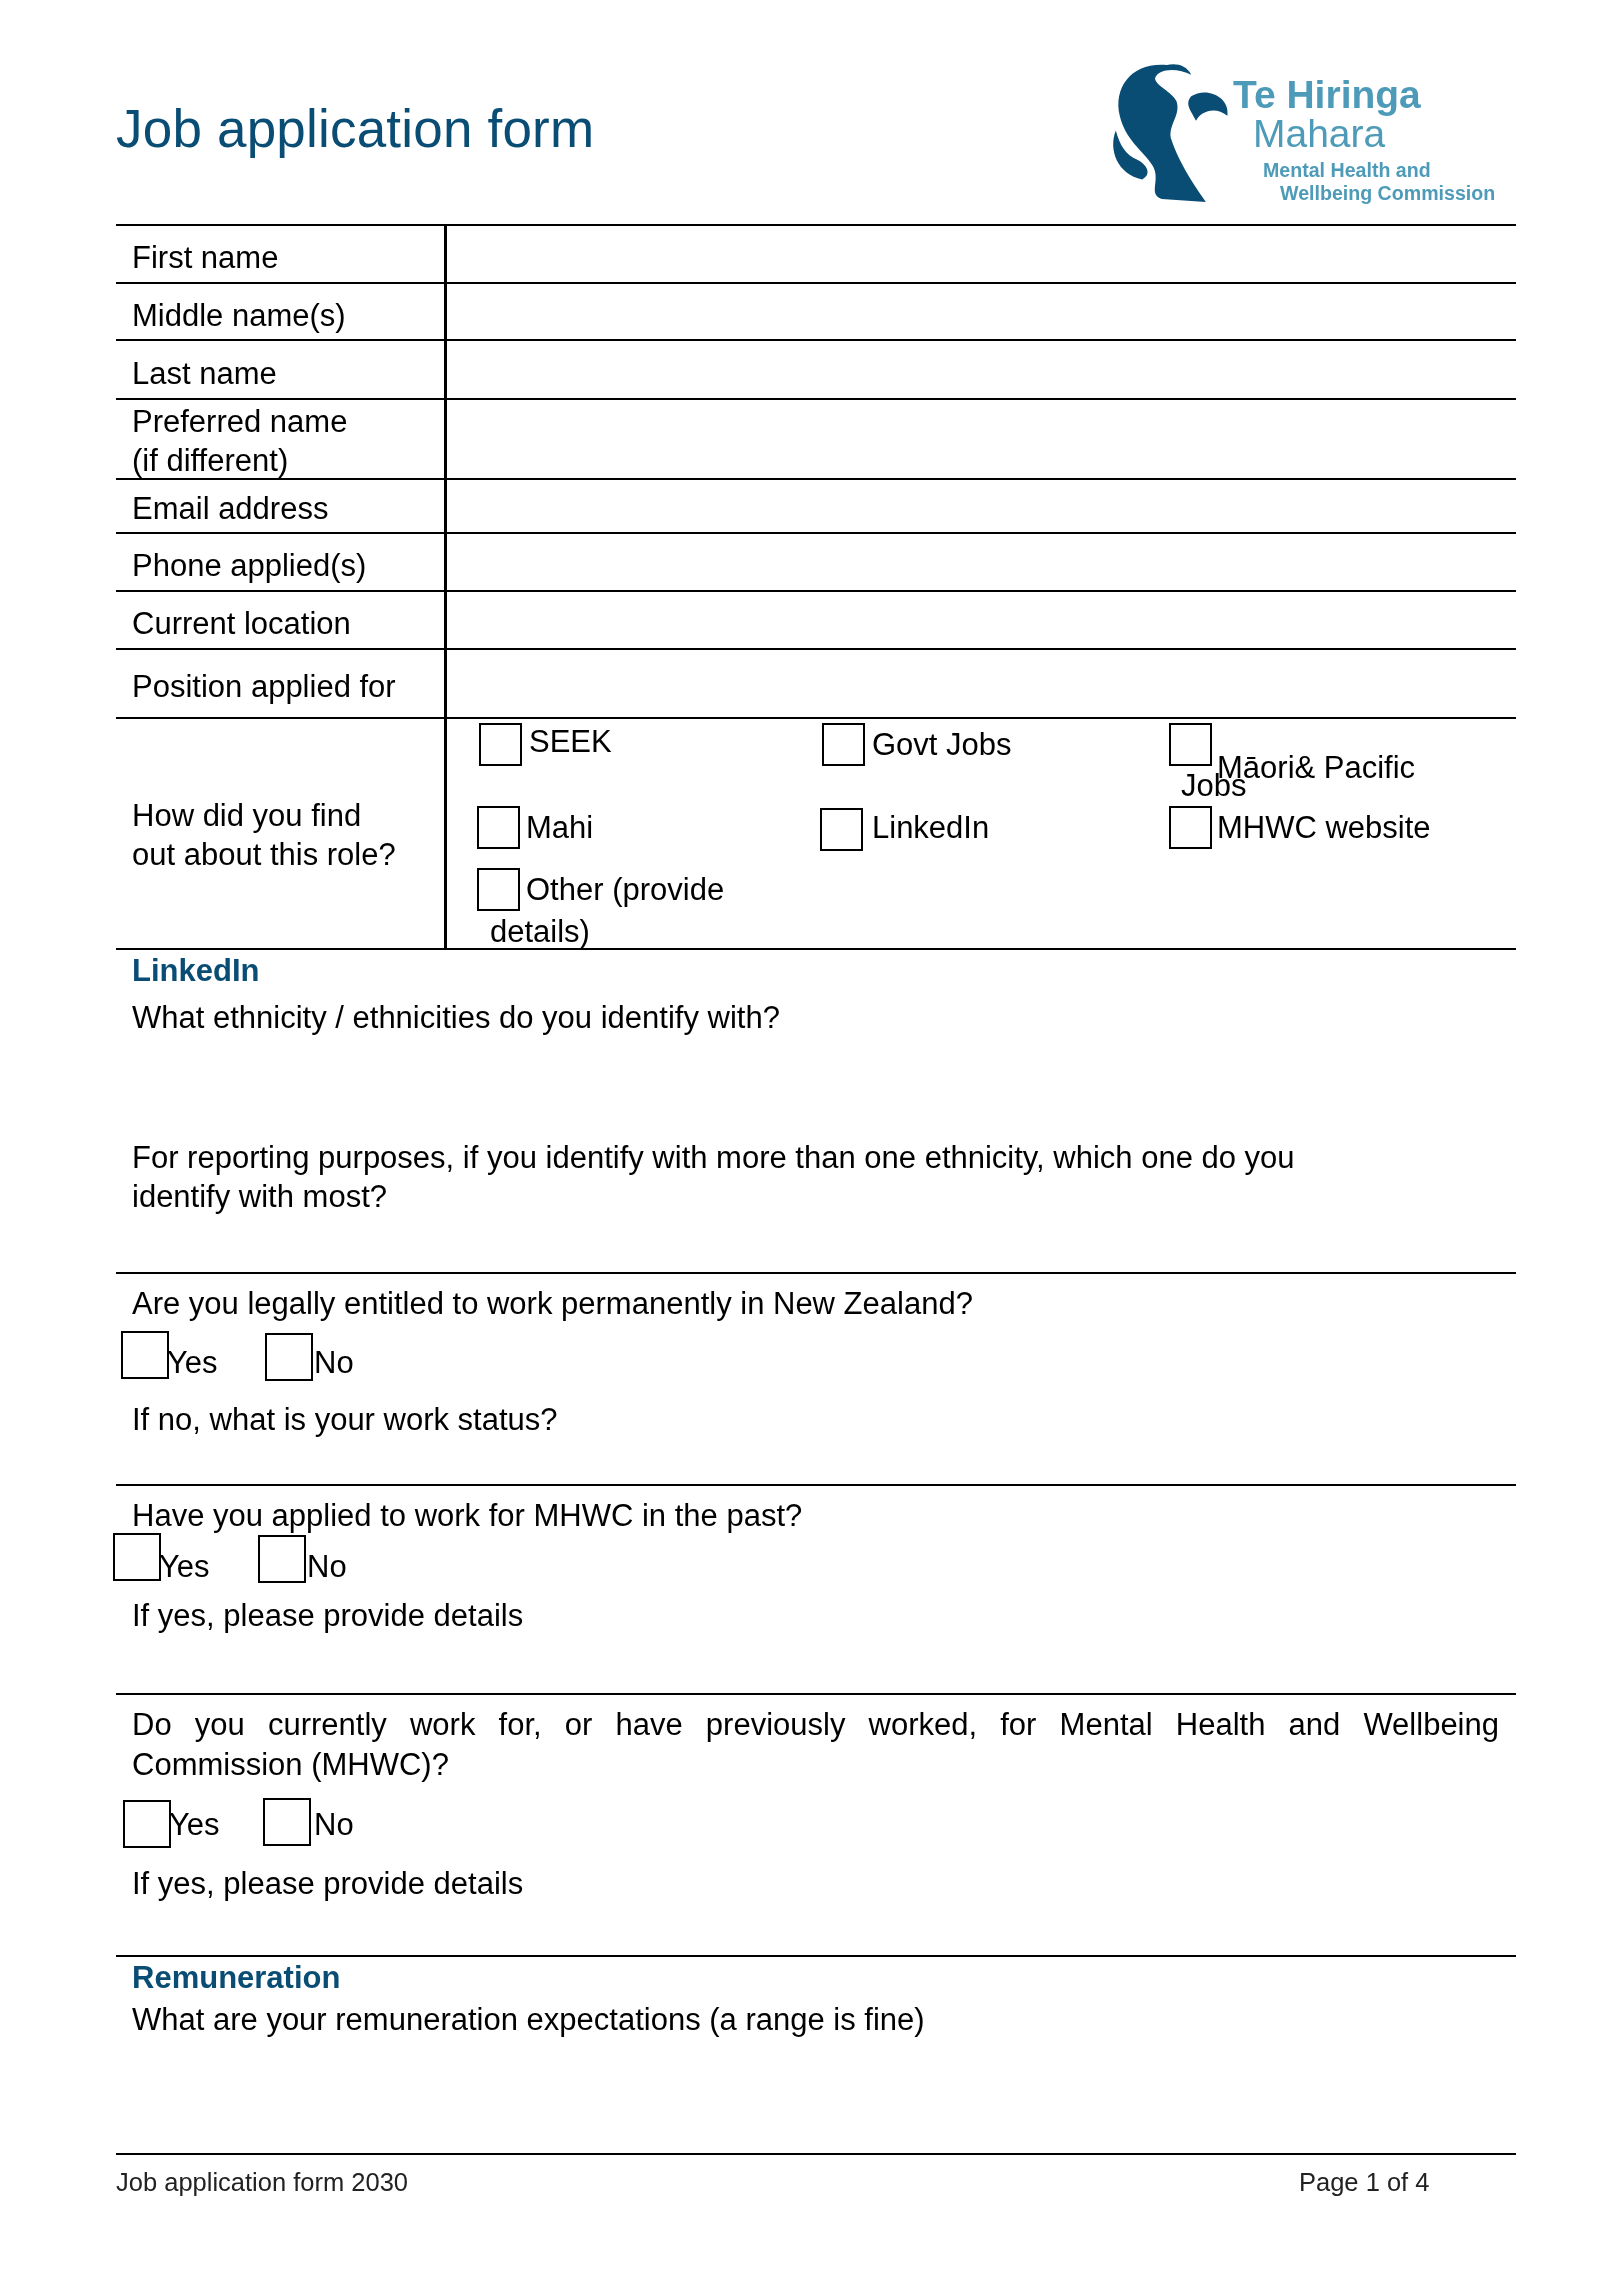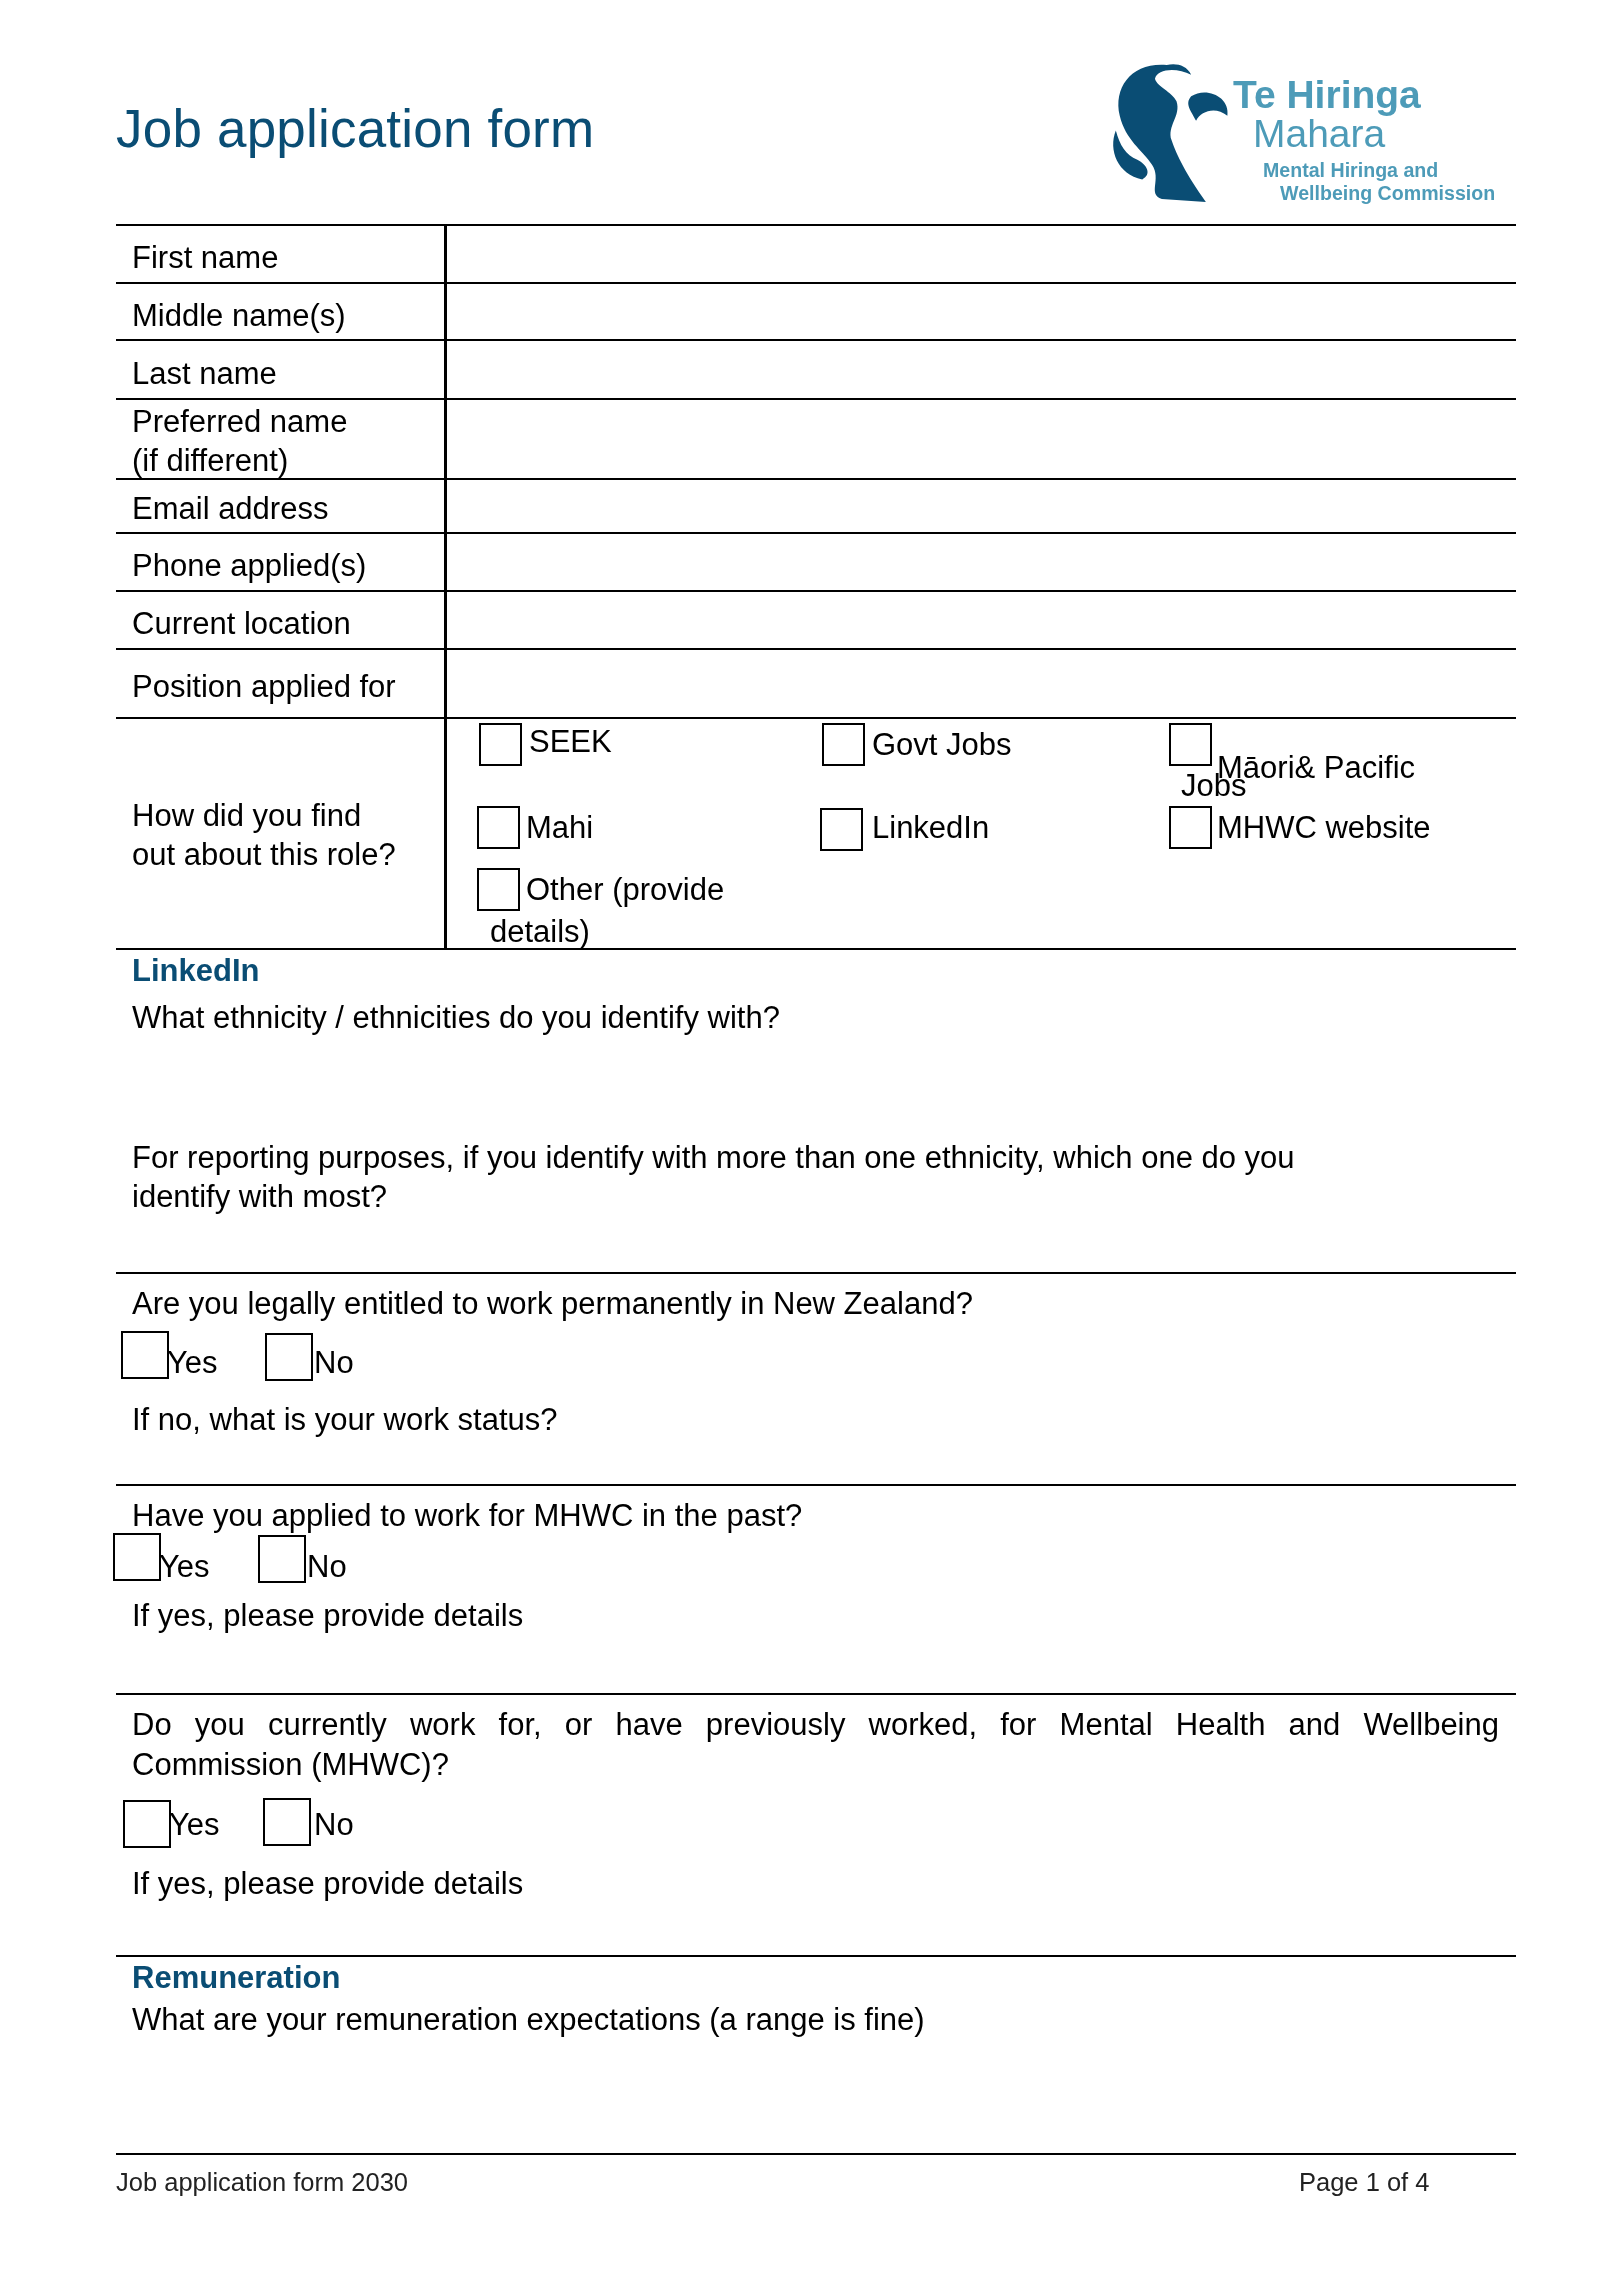--- a/index.html
+++ b/index.html
@@ -29,21 +29,21 @@
 <div class="abs title">Job application form</div>
 
 <div class="abs logo">
   <svg class="abs" style="left:0;top:0" width="137" height="147" viewBox="0 0 140 150">
     <path d="M60 8 C25 5 5 30 12 60 C18 85 35 95 45 110 C55 125 40 140 55 145 L100 148 C80 120 70 100 65 85 C60 70 75 60 70 45 C65 35 50 30 48 22 C50 12 70 10 85 18 C80 8 70 6 60 8 Z" fill="#0a4d74"></path>
     <path d="M85 40 C100 30 125 40 122 60 C110 50 95 55 90 65 C85 55 78 48 85 40 Z" fill="#0a4d74"></path>
     <path d="M8 75 C0 95 10 120 35 125 C45 120 40 110 30 105 C18 100 12 90 8 75 Z" fill="#0a4d74"></path>
   </svg>
   <div class="logo-t1">Te Hiringa</div>
   <div class="logo-t2">Mahara</div>
-  <div class="logo-t3">Mental Hiringa and</div>
+  <div class="logo-t3">Mental Health and</div>
   <div class="logo-t4">Wellbeing Commission</div>
 </div>
 
 <div class="hline" style="top:224px"></div>
 <div class="vline"></div>
 
 <div>
   <div class="label" style="top:238px">First name</div>
   <div class="field" style="top:226px;height:55px"></div>
 </div>

